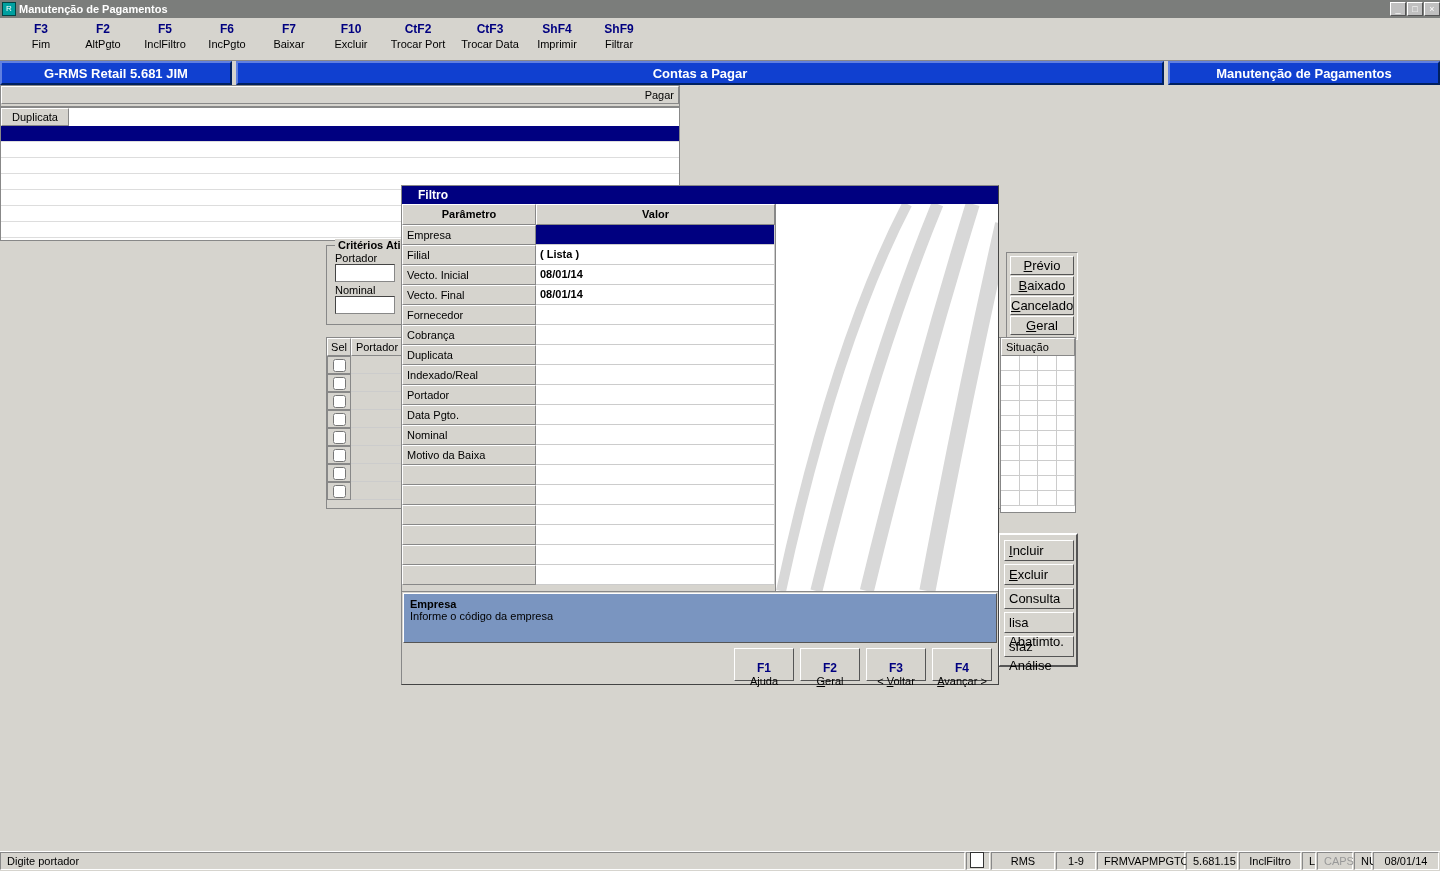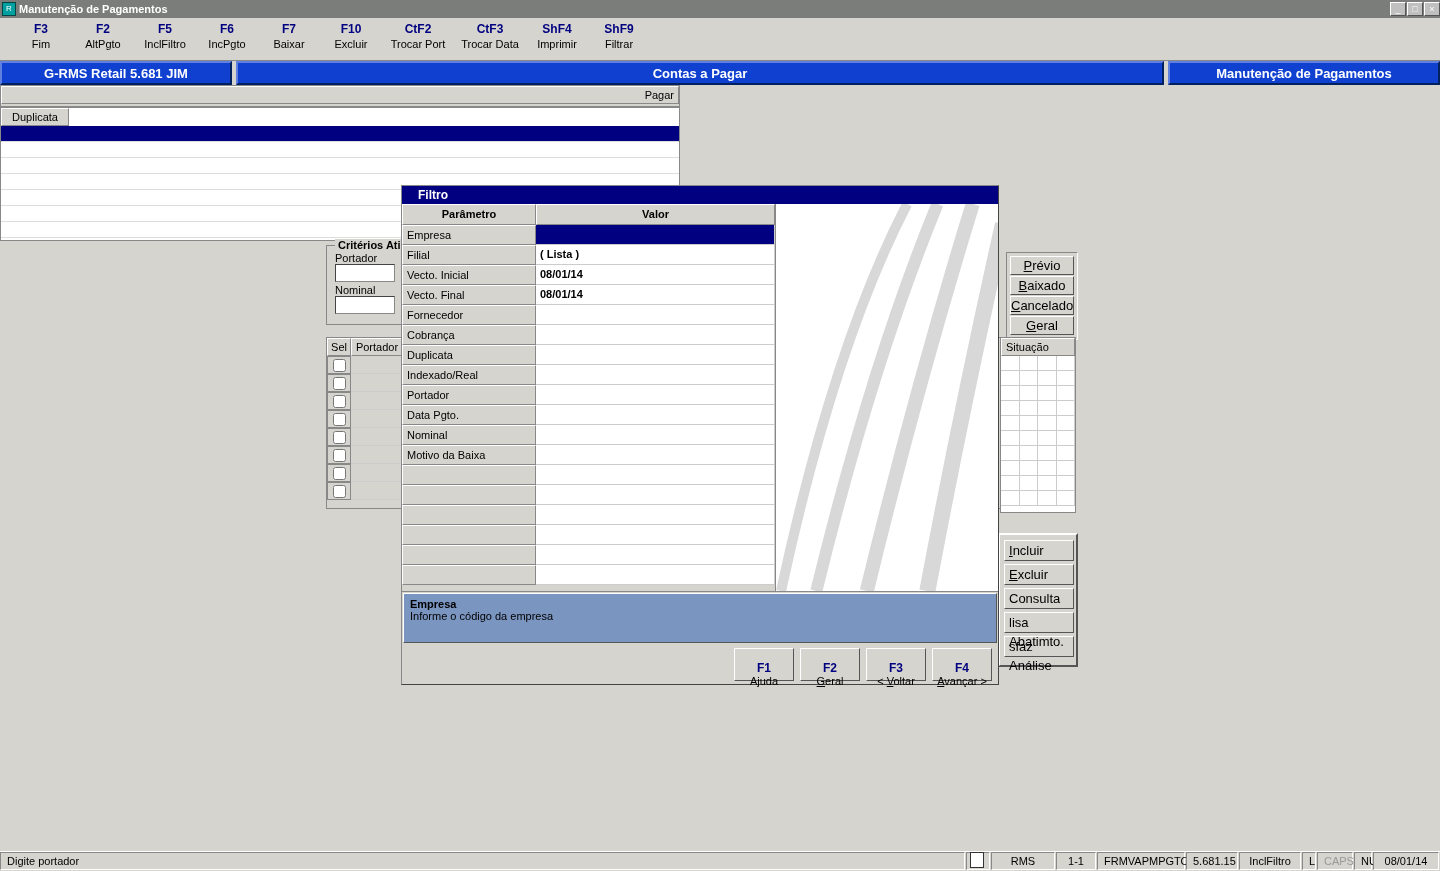--- a/index.html
+++ b/index.html
@@ -427,21 +427,21 @@
         </div>
     </div>
   </div>
 
 </div>
 
 <div class="status-bar">
   <div class="sb-cell sunken sb-msg">Digite portador</div>
   <div class="sb-cell sunken sb-ico"><span class="copy-ico"></span></div>
   <div class="sb-cell sunken" style="width:64px;text-align:center">RMS</div>
-  <div class="sb-cell sunken" style="width:40px;text-align:center">1-1</div>
+  <div class="sb-cell sunken" style="width:40px;text-align:center">1-9</div>
   <div class="sb-cell sunken" style="width:88px">FRMVAPMPGTO</div>
   <div class="sb-cell sunken" style="width:52px">5.681.15</div>
   <div class="sb-cell sunken" style="width:62px;text-align:center">InclFiltro</div>
   <div class="sb-cell sunken" style="width:14px;text-align:center">L</div>
   <div class="sb-cell sunken dim" style="width:36px;text-align:center">CAPS</div>
   <div class="sb-cell sunken" style="width:18px;text-align:center">NUM</div>
   <div class="sb-cell sunken" style="width:66px;text-align:center">08/01/14</div>
 </div>
 
 </body></html>

